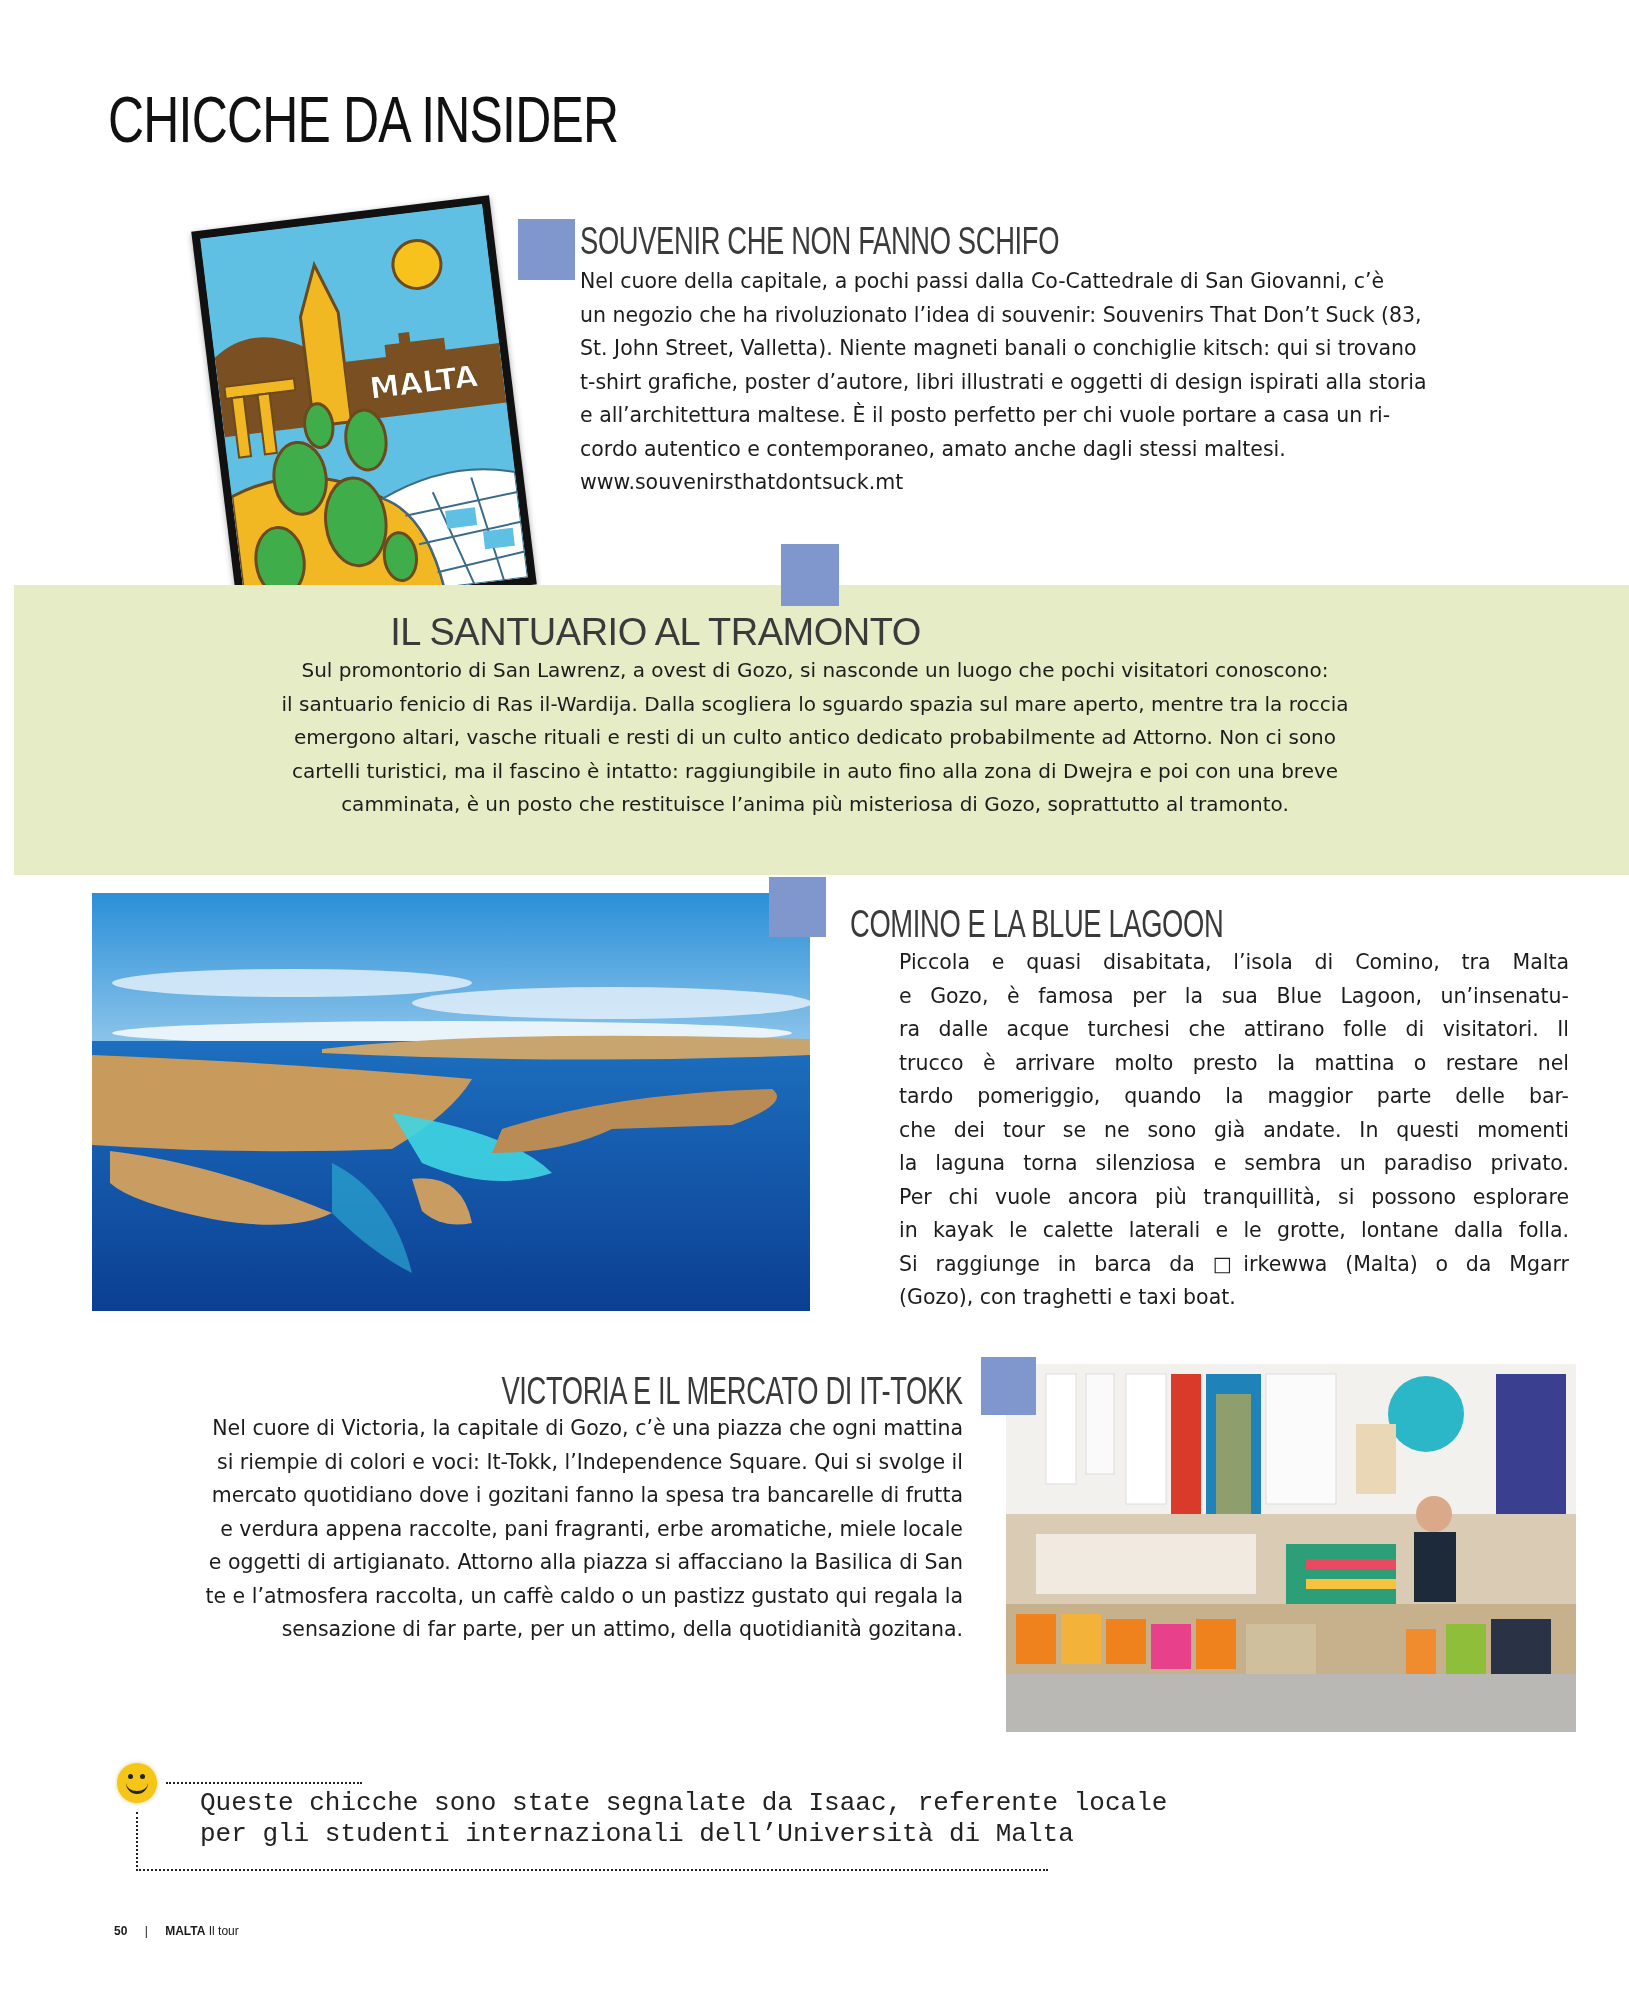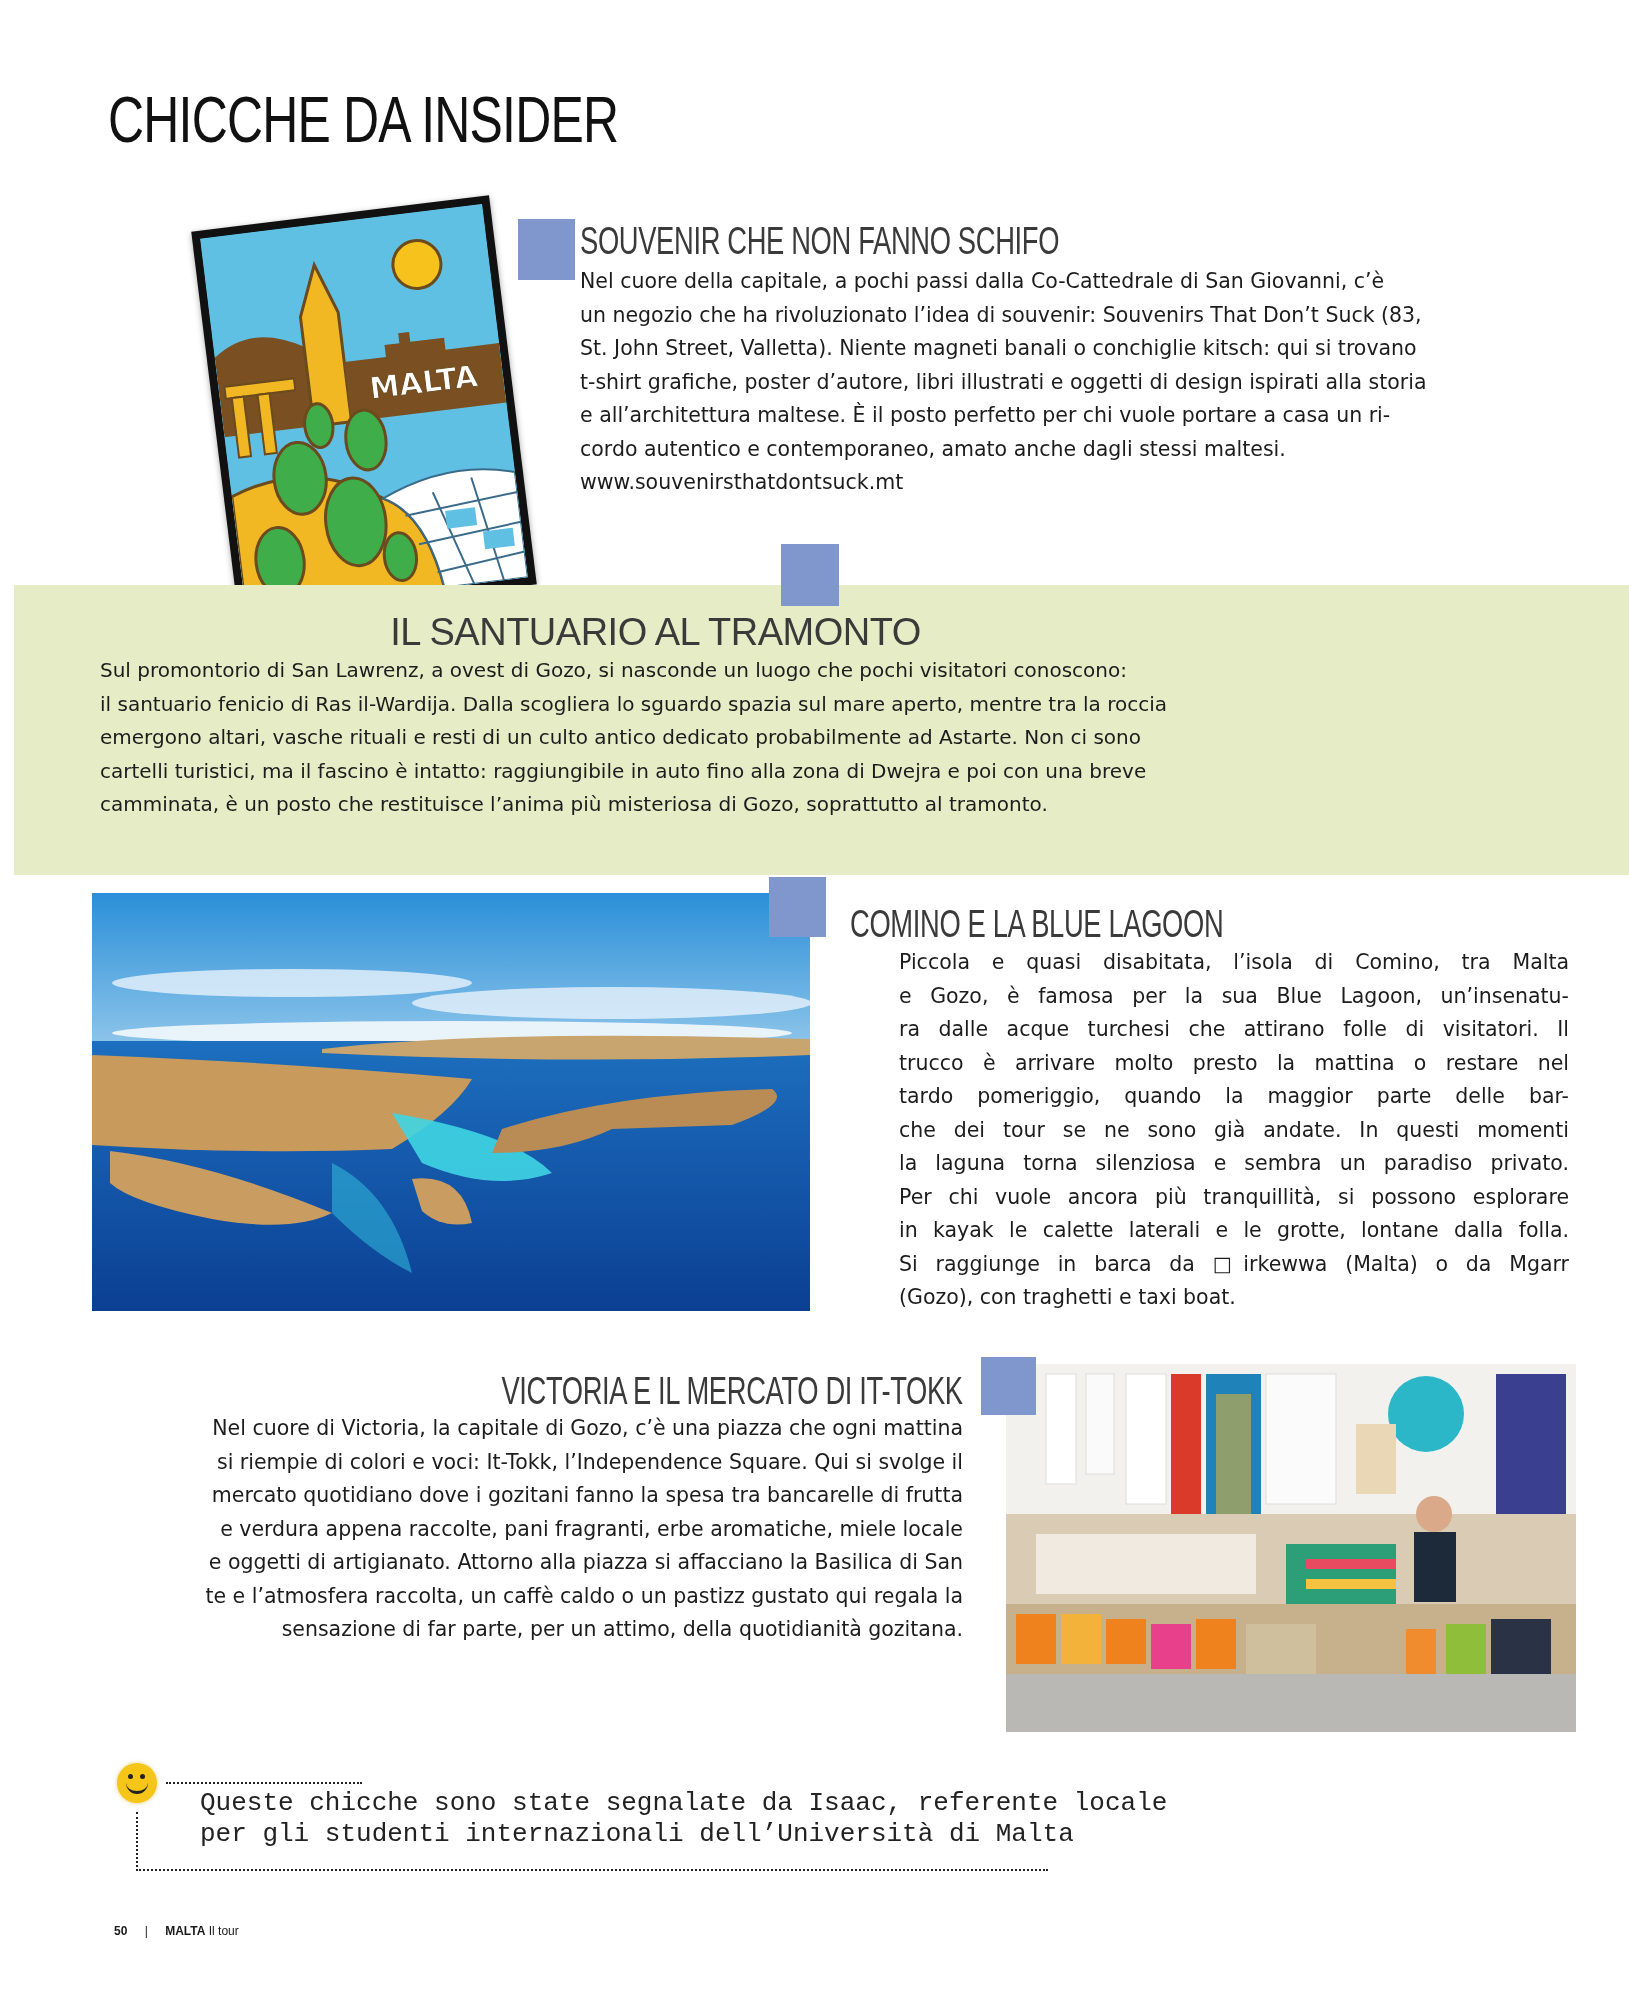--- a/index.html
+++ b/index.html
@@ -58,24 +58,24 @@
   <div>St. John Street, Valletta). Niente magneti banali o conchiglie kitsch: qui si trovano</div>
   <div>t-shirt grafiche, poster d’autore, libri illustrati e oggetti di design ispirati alla storia</div>
   <div>e all’architettura maltese. È il posto perfetto per chi vuole portare a casa un ri-</div>
   <div>cordo autentico e contemporaneo, amato anche dagli stessi maltesi.</div>
   <div>www.souvenirsthatdontsuck.mt</div>
 </div>
 
 <div class="abs green-band"></div>
 <div class="abs sq" style="left:781px; top:544px; width:58px; height:62px;"></div>
 <div class="abs sec-title" style="left:0; width:1311px; top:613px; text-align:center; transform:none; font-size:38px;">IL SANTUARIO AL TRAMONTO</div>
-<div class="abs body-text" style="left:100px; width:1430px; top:654px; text-align:left; font-size:20px;">
+<div class="abs body-text" style="left:100px; width:1430px; top:654px; text-align:center; font-size:20px;">
   <div>Sul promontorio di San Lawrenz, a ovest di Gozo, si nasconde un luogo che pochi visitatori conoscono:</div>
   <div>il santuario fenicio di Ras il-Wardija. Dalla scogliera lo sguardo spazia sul mare aperto, mentre tra la roccia</div>
-  <div>emergono altari, vasche rituali e resti di un culto antico dedicato probabilmente ad Astarte. Non ci sono</div>
+  <div>emergono altari, vasche rituali e resti di un culto antico dedicato probabilmente ad Attorno. Non ci sono</div>
   <div>cartelli turistici, ma il fascino è intatto: raggiungibile in auto fino alla zona di Dwejra e poi con una breve</div>
   <div>camminata, è un posto che restituisce l’anima più misteriosa di Gozo, soprattutto al tramonto.</div>
 </div>
 
 <div class="abs photo" style="left:92px; top:893px; width:718px; height:418px;">
   <svg width="718" height="418" viewBox="0 0 718 418">
     <defs>
       <linearGradient id="sky" x1="0" y1="0" x2="0" y2="1">
         <stop offset="0" stop-color="#2a8fd8"></stop>
         <stop offset="1" stop-color="#8cc4ea"></stop>

